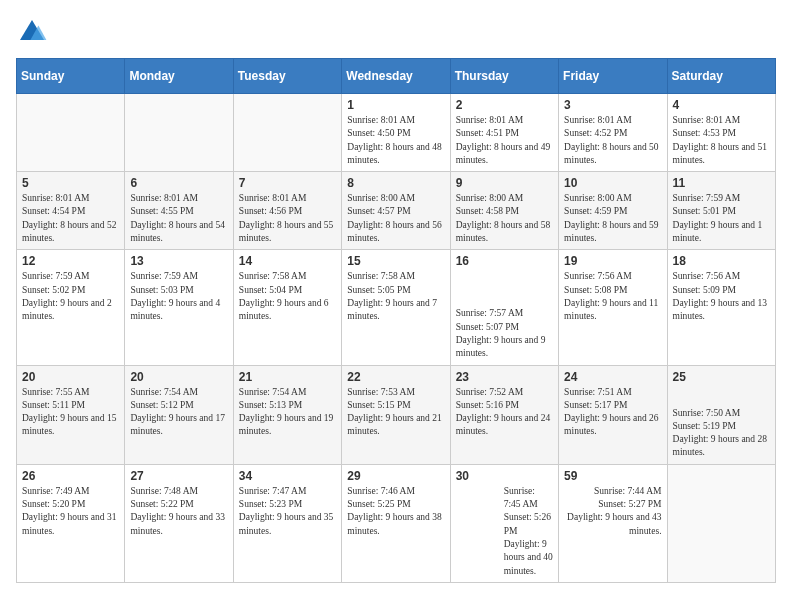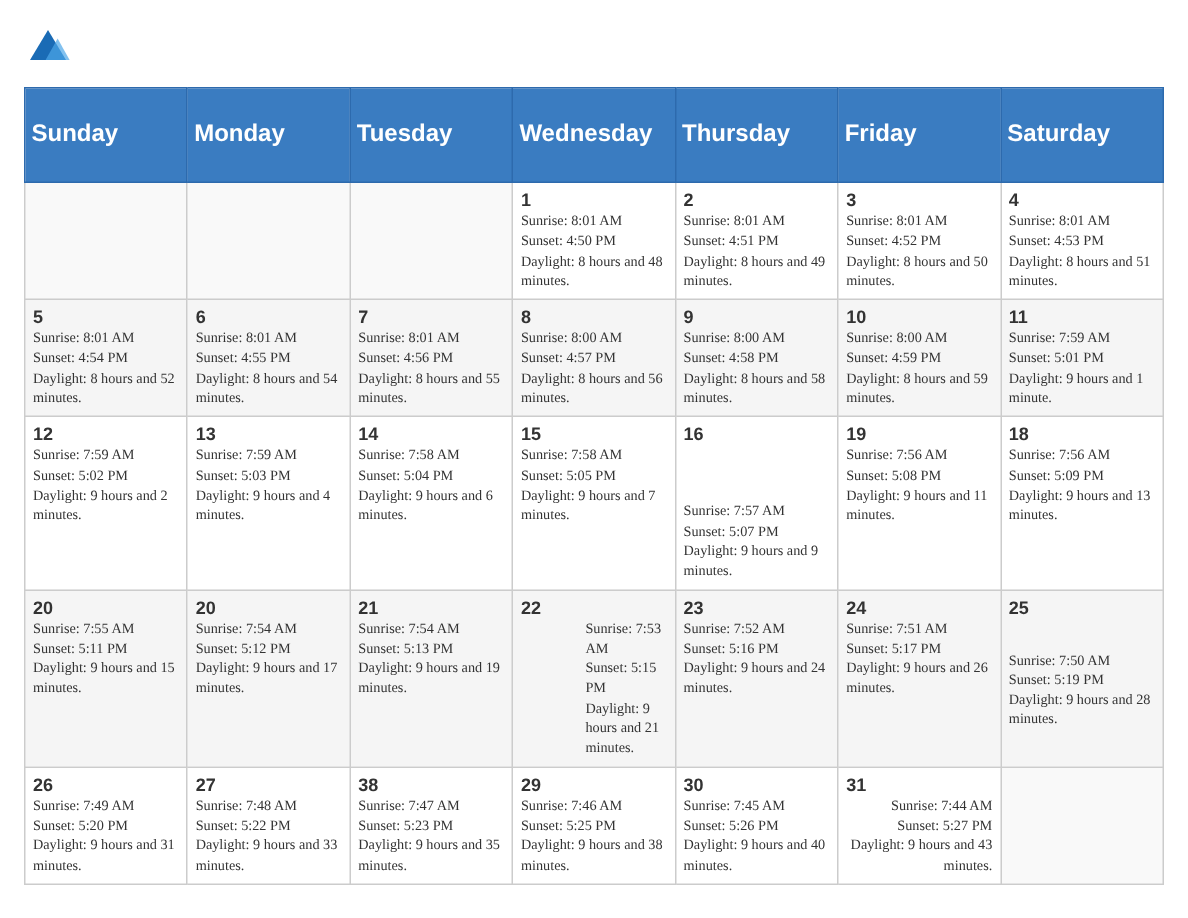--- a/index.html
+++ b/index.html
@@ -53,23 +53,23 @@
       color: #555;
     }
     .calendar {
       width: 100%;
       border-collapse: collapse;
       border: 1px solid #ccc;
     }
     .calendar th {
       background: #3a7cc1;
       color: #fff;
-      font-size: 16px;
-      font-weight: bold;
-      padding: 22px 4px;
+      font-size: 12px;
+      font-weight: bold;
+      padding: 10px 4px;
       text-align: left;
       border: 1px solid #2d6aad;
     }
     .calendar td {
       border: 1px solid #ccc;
       vertical-align: top;
       padding: 4px 5px;
       font-size: 10px;
       color: #333;
       width: calc(100% / 7);
@@ -259,21 +259,21 @@
 Daylight: 9 hours and 17 minutes.</div>
         </td>
         <td>
           <div class="day-number">21</div>
           <div class="day-info" style="white-space: pre-line;">Sunrise: 7:54 AM
 Sunset: 5:13 PM
 Daylight: 9 hours and 19 minutes.</div>
         </td>
         <td>
           <div class="day-number">22</div>
-          <div class="day-info" style="white-space: pre-line; margin-left: 43px;">Sunrise: 7:53 AM
+          <div class="day-info" style="white-space: pre-line;">Sunrise: 7:53 AM
 Sunset: 5:15 PM
 Daylight: 9 hours and 21 minutes.</div>
         </td>
         <td>
           <div class="day-number">23</div>
           <div class="day-info" style="white-space: pre-line;">Sunrise: 7:52 AM
 Sunset: 5:16 PM
 Daylight: 9 hours and 24 minutes.</div>
         </td>
         <td>
@@ -296,39 +296,39 @@
 Sunset: 5:20 PM
 Daylight: 9 hours and 31 minutes.</div>
         </td>
         <td>
           <div class="day-number">27</div>
           <div class="day-info" style="white-space: pre-line;">Sunrise: 7:48 AM
 Sunset: 5:22 PM
 Daylight: 9 hours and 33 minutes.</div>
         </td>
         <td>
-          <div class="day-number">38</div>
+          <div class="day-number">34</div>
           <div class="day-info" style="white-space: pre-line;">Sunrise: 7:47 AM
 Sunset: 5:23 PM
 Daylight: 9 hours and 35 minutes.</div>
         </td>
         <td>
           <div class="day-number">29</div>
           <div class="day-info" style="white-space: pre-line;">Sunrise: 7:46 AM
 Sunset: 5:25 PM
 Daylight: 9 hours and 38 minutes.</div>
         </td>
         <td>
           <div class="day-number">30</div>
-          <div class="day-info" style="white-space: pre-line;">Sunrise: 7:45 AM
+          <div class="day-info" style="white-space: pre-line; margin-left: 48px;">Sunrise: 7:45 AM
 Sunset: 5:26 PM
 Daylight: 9 hours and 40 minutes.</div>
         </td>
         <td>
-          <div class="day-number">31</div>
+          <div class="day-number">59</div>
           <div class="day-info" style="white-space: pre-line; text-align: right;">Sunrise: 7:44 AM
 Sunset: 5:27 PM
 Daylight: 9 hours and 43 minutes.</div>
         </td>
         <td class="empty-cell"></td>
       </tr>
     </tbody>
 </table>
 
 </body></html>

